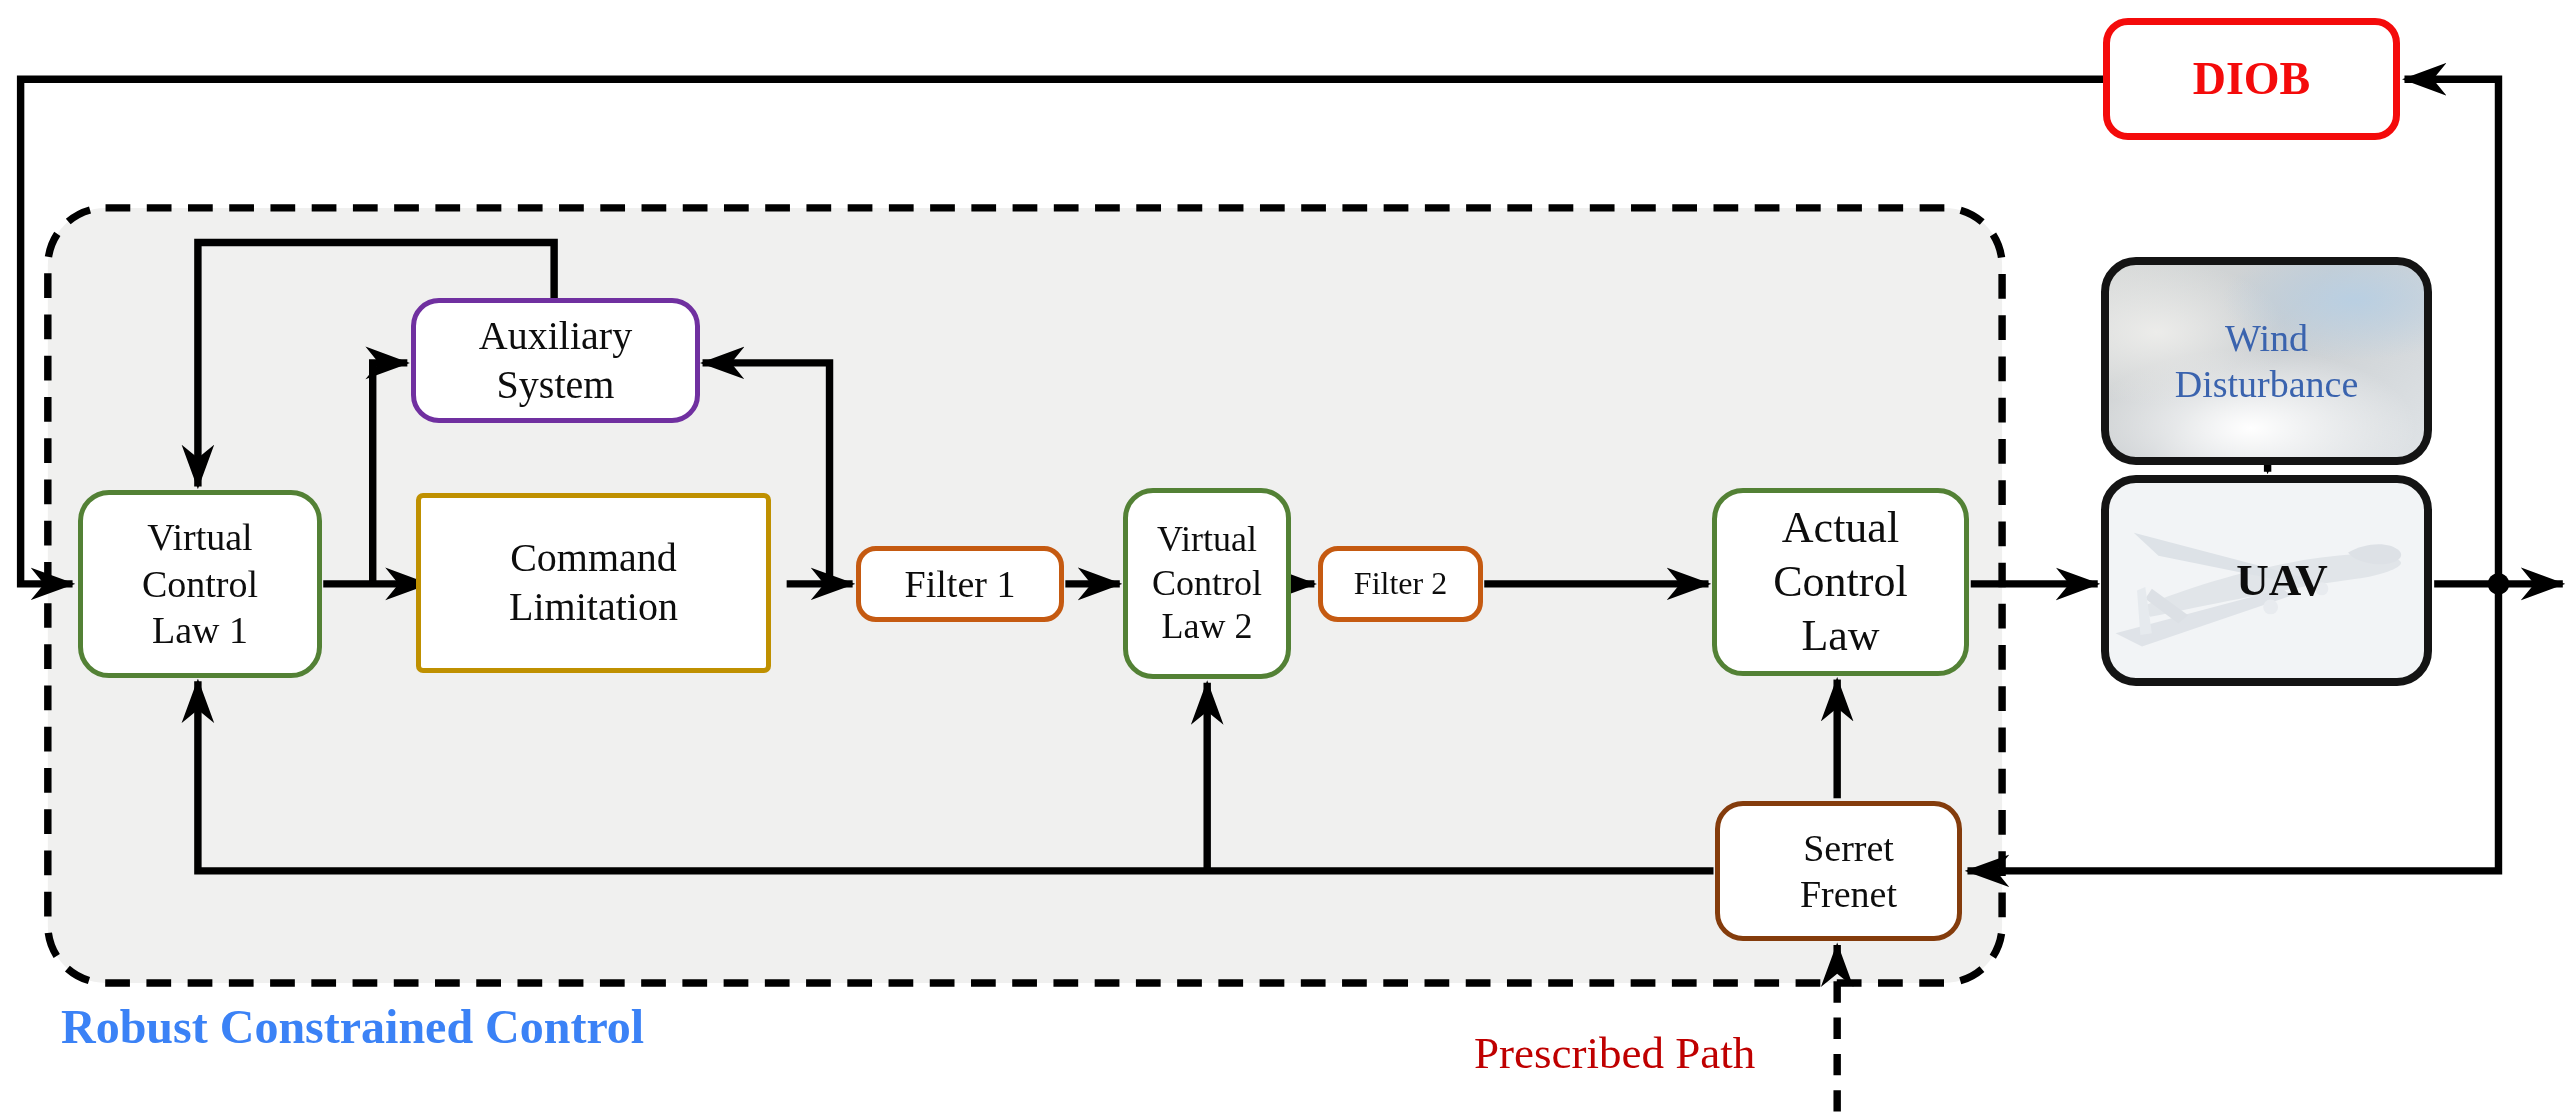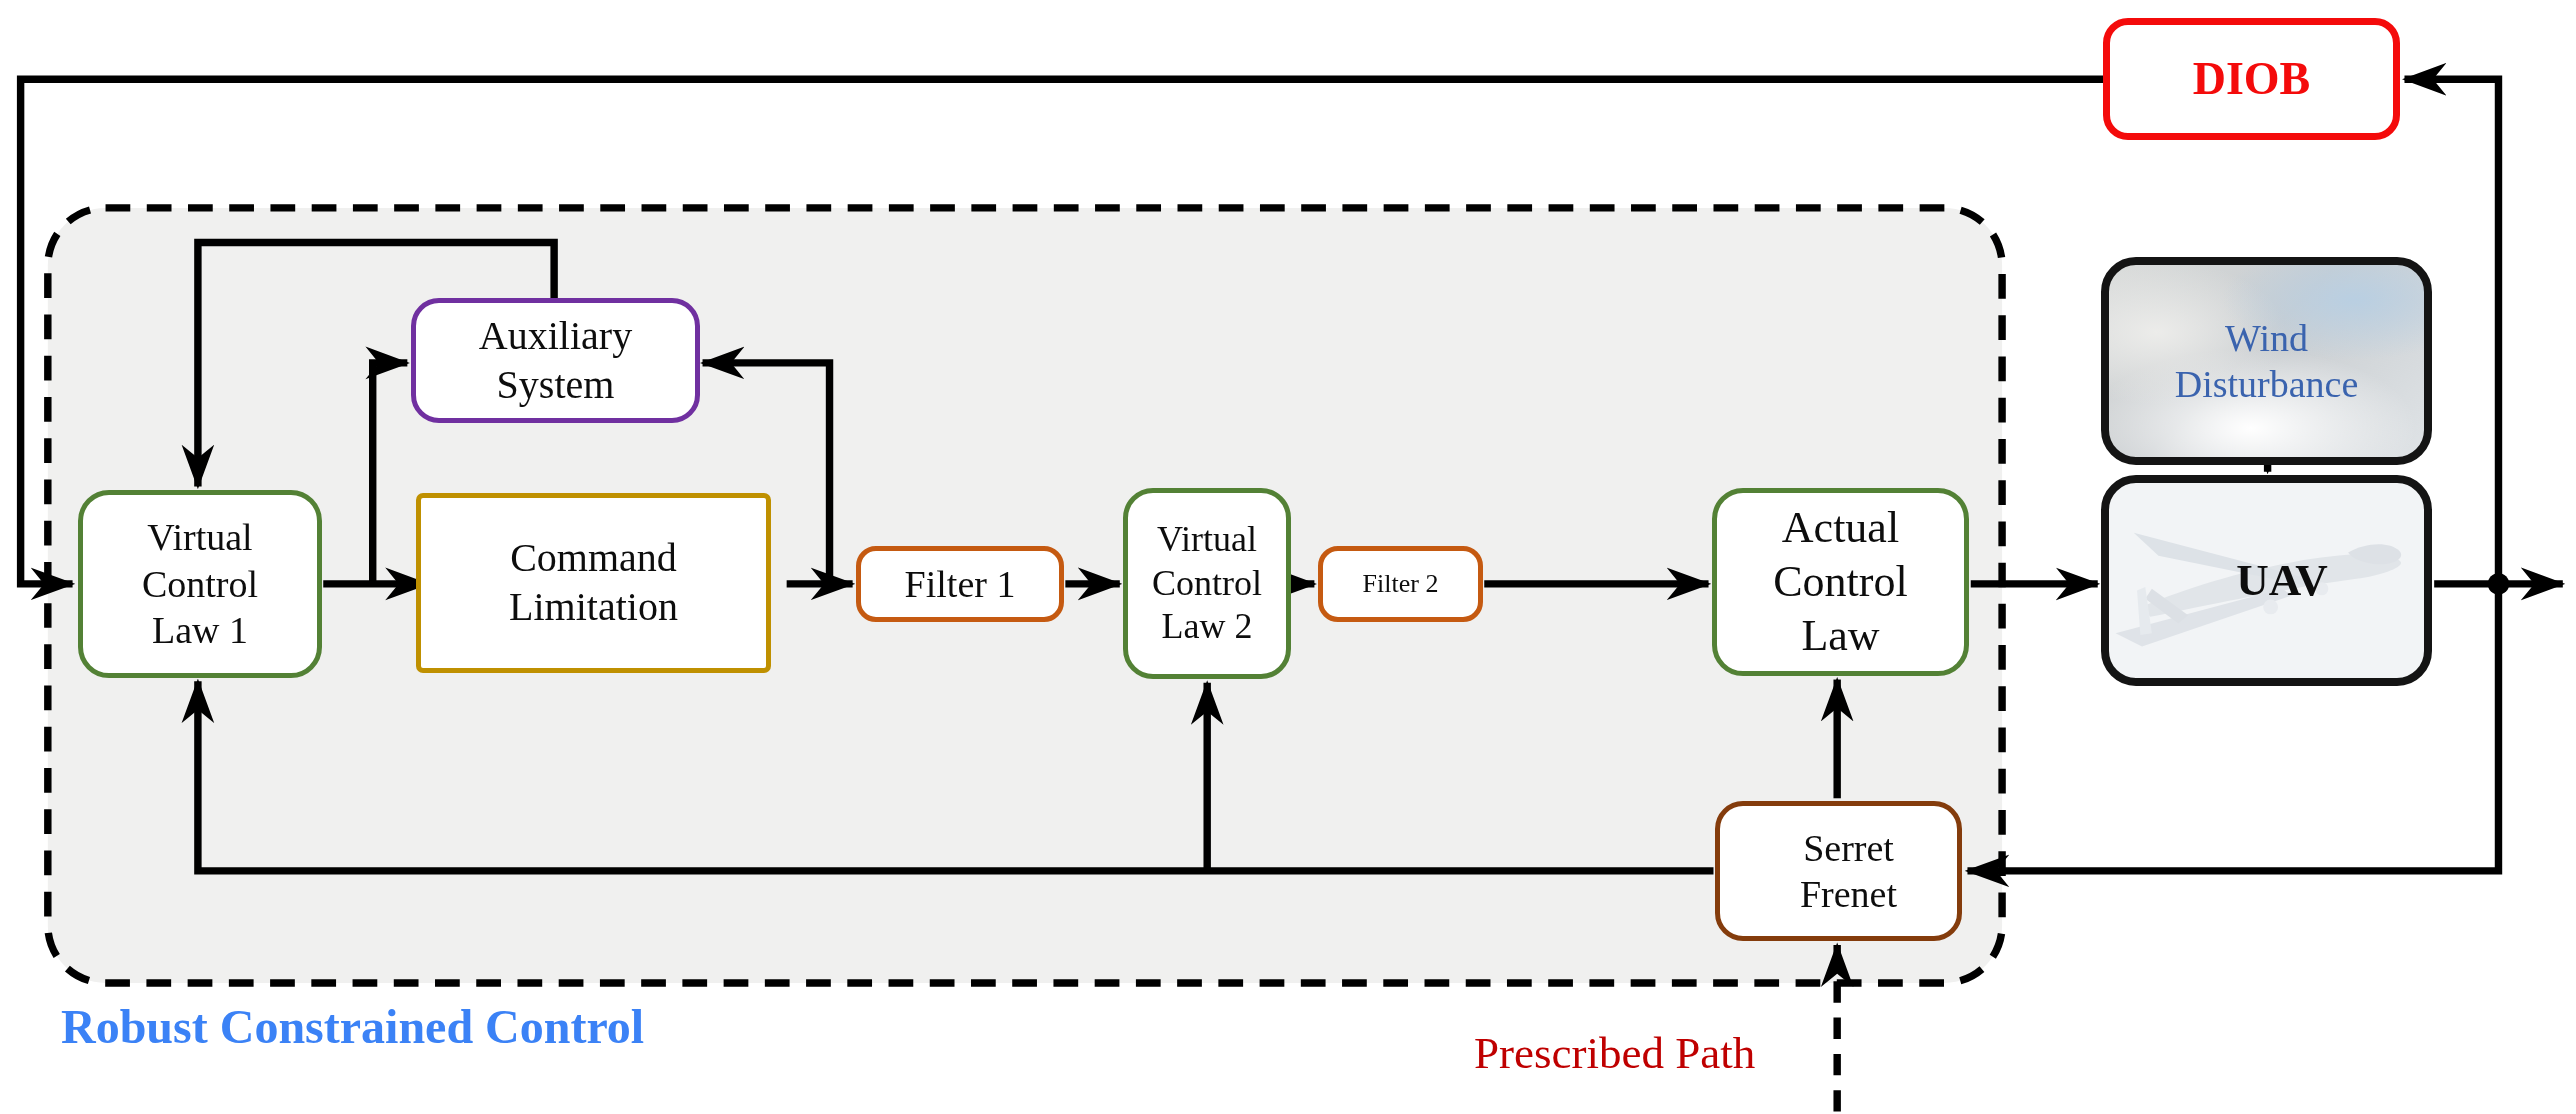--- a/index.html
+++ b/index.html
@@ -20,21 +20,21 @@
     color:#0d0d0d;
     overflow:hidden;
   }
   .box .lbl{white-space:pre-line;line-height:1.22;}
   
   #vcl1   {left:78px;  top:490px; width:244px; height:188px; border:5.8px solid #538135; border-radius:31px; font-size:38px;}
   #aux    {left:411px; top:298px; width:289px; height:125px; border:5.8px solid #7030a0; border-radius:28px; font-size:40px;}
   #cmd    {left:416px; top:493px; width:355px; height:180px; border:5.8px solid #bf9000; border-radius:7px; font-size:40px;}
   #filter1{left:856px;top:546px; width:208px; height:76px;  border:5.8px solid #c55a11; border-radius:20px; font-size:38px;}
   #vcl2   {left:1123px;top:488px; width:168px; height:191px; border:5.8px solid #538135; border-radius:30px; font-size:36px;}
-  #filter2{left:1318px;top:546px; width:165px; height:76px;  border:5.8px solid #c55a11; border-radius:20px; font-size:26px;}
+  #filter2{left:1318px;top:546px; width:165px; height:76px;  border:5.8px solid #c55a11; border-radius:20px; font-size:32px;}
   #acl    {left:1712px;top:488px; width:257px; height:188px; border:5.8px solid #538135; border-radius:31px; font-size:44px;}
   #serret {left:1715px;top:801px; width:247px; height:140px; border:5.8px solid #843c0c; border-radius:28px; font-size:38px;padding-left:20px;}
   #diob   {left:2103px;top:18px;  width:297px; height:122px; border:7.4px solid #f40b0b; border-radius:25px;
            font-size:46px;font-weight:bold;color:#f40b0b;}
   #wind   {left:2101px;top:211px; width:331px; height:208px; border:8.2px solid #141414; border-radius:35px;
            font-size:38px;color:#3a63ae;
            background:
              radial-gradient(ellipse 60% 45% at 78% 18%, #b9cfe2 0%, rgba(185,207,226,0) 70%),
              radial-gradient(ellipse 55% 50% at 15% 35%, #ececea 0%, rgba(236,236,234,0) 75%),
              radial-gradient(ellipse 70% 55% at 45% 85%, #ffffff 0%, rgba(255,255,255,0) 75%),

